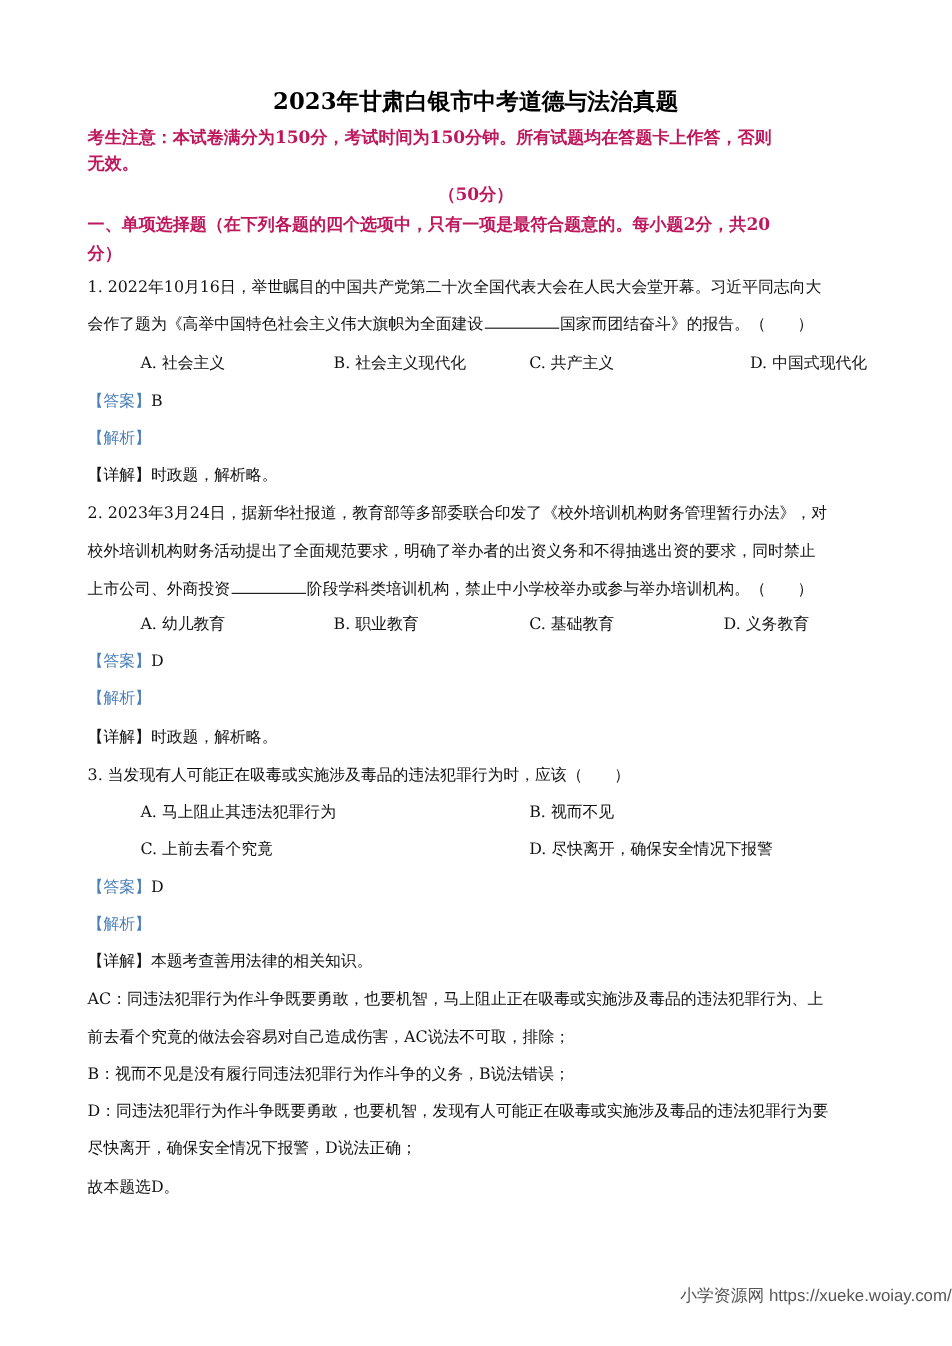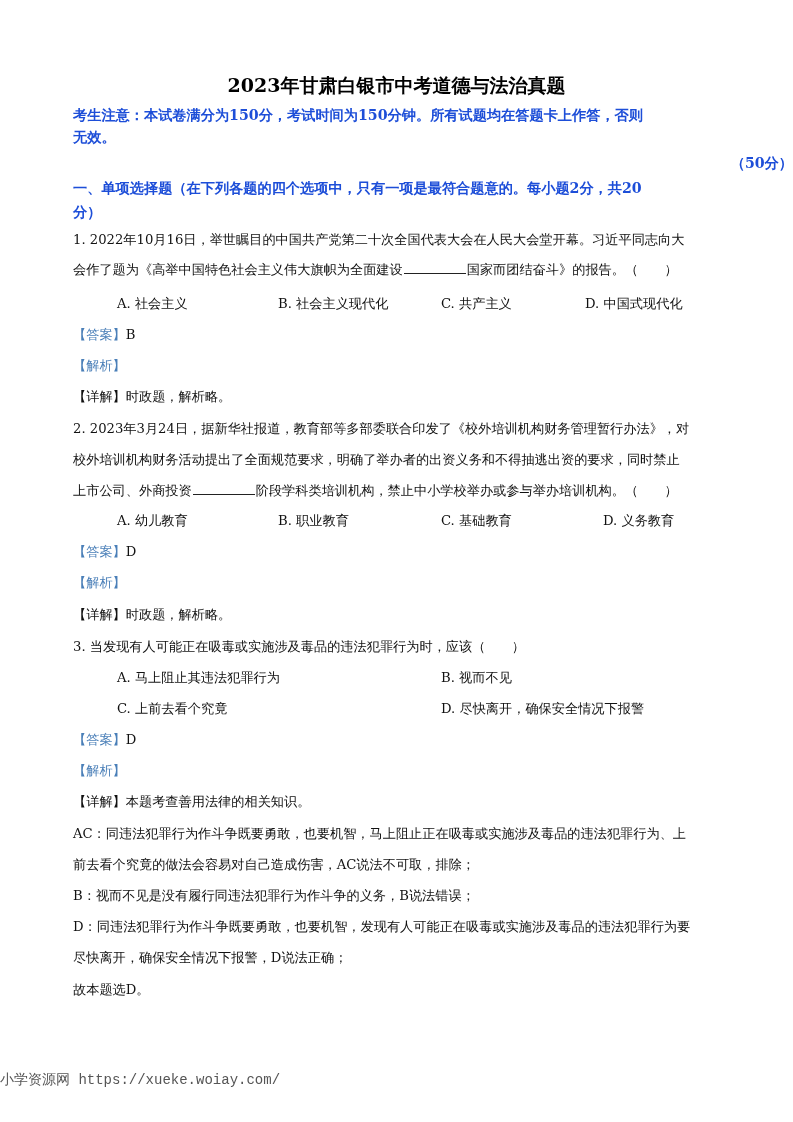--- a/index.html
+++ b/index.html
@@ -1,27 +1,27 @@
 <!DOCTYPE html>
 <html><head>
   <meta charset="utf-8">
   <style>
     html, body { margin: 0; padding: 0; background: #ffffff; }
     body { width: 793px; height: 1122px; position: relative; overflow: hidden;
            font-family: "DejaVu Serif", "Liberation Serif", serif; color: #111; }
     .page { position: absolute; left: 0; top: 0; width: 793px; height: 1122px; }
     .line { position: absolute; left: 73px; right: 50px; white-space: nowrap; font-size: 13.2px; line-height: 18px; }
     .title { position: absolute; left: 0; right: 0; top: 72px; text-align: center; font-size: 19px; font-weight: bold; line-height: 26px; color: #000; }
-    .bold { font-weight: bold; font-size: 14.2px; color: #1d4ed8; }
-    .center { left: 0; right: 0; text-align: right; }
+    .bold { font-weight: bold; font-size: 14.2px; color: #be185d; }
+    .center { left: 0; right: 0; text-align: center; }
     .tag { color: #4a7fb8; }
     .blank { display: inline-block; width: 62px; border-bottom: 1px solid #222; height: 12px; vertical-align: baseline; margin: 0 1px; }
     .paren { display: inline-block; }
     .opt { position: absolute; white-space: nowrap; font-size: 13.2px; line-height: 18px; margin-left: 44px; }
-    .footer { position: absolute; left: 0; right: 0; top: 1071px; text-align: left; font-family: Liberation Mono, monospace; font-size: 14px; color: #555; }
+    .footer { position: absolute; left: 0; right: 0; top: 1071px; text-align: right; font-family: Liberation Sans, sans-serif; font-size: 14px; color: #555; }
   </style>
 </head>
 <body>
 
 <div class="page">
 
   <div class="title">2023年甘肃白银市中考道德与法治真题</div>
 
   <div class="line bold" style="top:106px">考生注意：本试卷满分为150分，考试时间为150分钟。所有试题均在答题卡上作答，否则</div>
   <div class="line bold" style="top:128px">无效。</div>
@@ -31,21 +31,21 @@
   <div class="line bold" style="top:179px">一、单项选择题（在下列各题的四个选项中，只有一项是最符合题意的。每小题2分，共20</div>
   <div class="line bold" style="top:203px">分）</div>
 
   <div class="line" style="top:231px">1. 2022年10月16日，举世瞩目的中国共产党第二十次全国代表大会在人民大会堂开幕。习近平同志向大</div>
   <div class="line" style="top:261px">
     <span>会作了题为《高举中国特色社会主义伟大旗帜为全面建设</span><span class="blank"></span><span>国家而团结奋斗》的报告。</span><span class="paren">（　　）</span>
   </div>
   <div class="opt" style="top:295px; left:73px">A. 社会主义</div>
   <div class="opt" style="top:295px; left:234px">B. 社会主义现代化</div>
   <div class="opt" style="top:295px; left:397px">C. 共产主义</div>
-  <div class="opt" style="top:295px; left:541px">D. 中国式现代化</div>
+  <div class="opt" style="top:295px; left:581px">D. 中国式现代化</div>
   <div class="line" style="top:326px">
     <span class="tag">【答案】</span><span>B</span>
   </div>
   <div class="line tag" style="top:357px">【解析】</div>
   <div class="line" style="top:388px">
     <span>【详解】</span><span>时政题，解析略。</span>
   </div>
 
   <div class="line" style="top:420px">2. 2023年3月24日，据新华社报道，教育部等多部委联合印发了《校外培训机构财务管理暂行办法》，对</div>
   <div class="line" style="top:482px">

